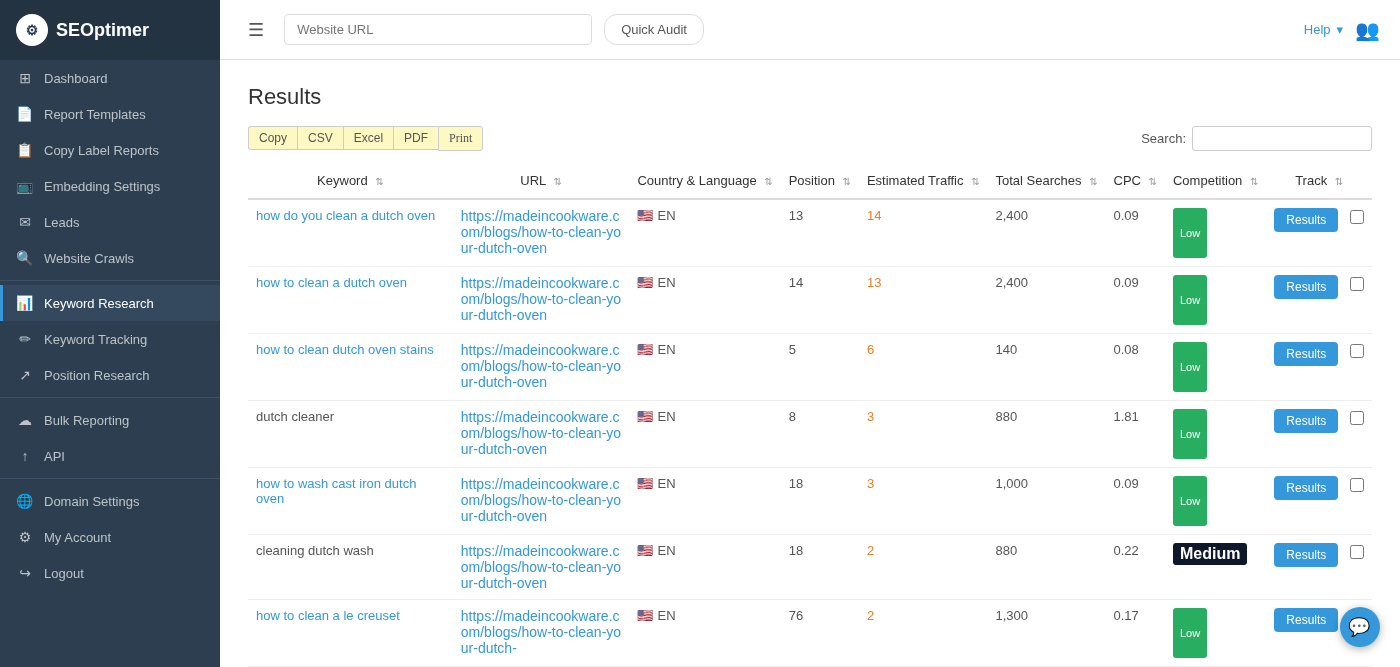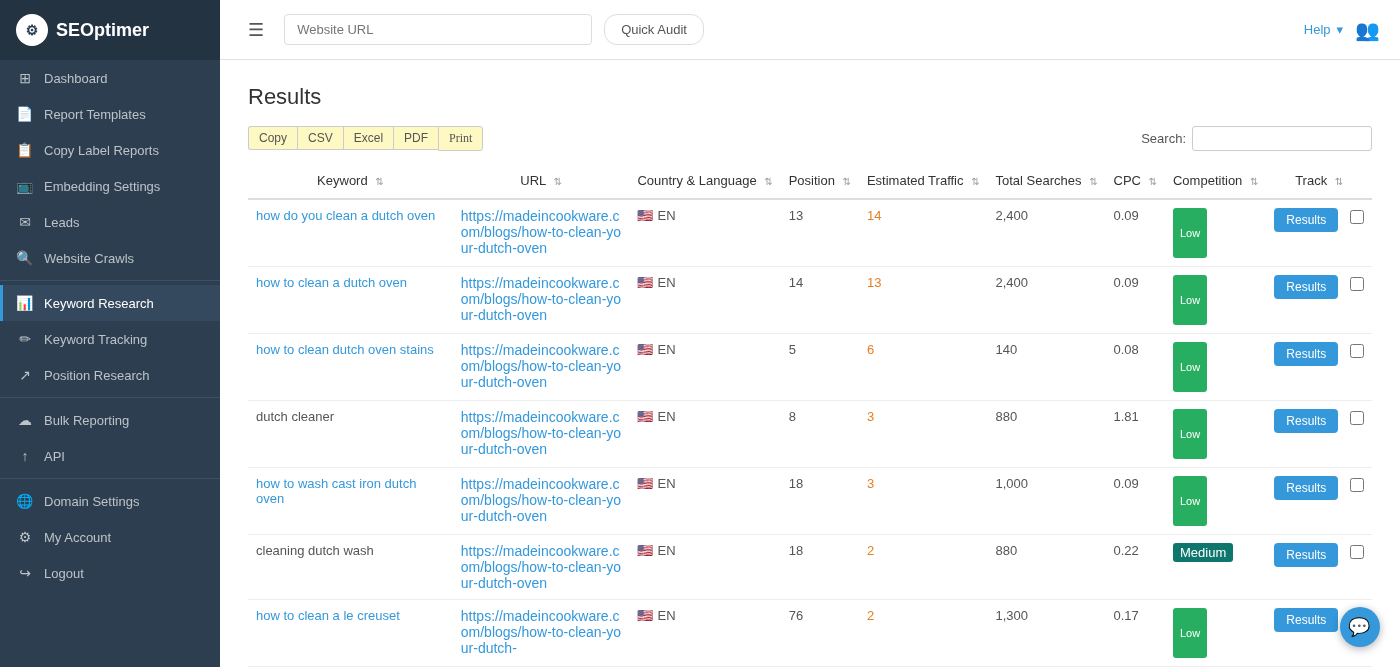--- a/index.html
+++ b/index.html
@@ -181,21 +181,21 @@
     .results-table td {
       padding: 8px 8px;
       border-bottom: 1px solid #eee;
       color: #555;
       vertical-align: top;
     }
     .kw-link { color: #3498db; text-decoration: none; }
     .url-text { color: #3498db; font-size: 14px; word-break: break-all; }
     .flag-cell { display: flex; align-items: center; gap: 4px; white-space: nowrap; }
     .badge-low { background: #27ae60; color: white; font-size: 11px; padding: 19px 7px; border-radius: 3px; display: inline-block; }
-    .badge-medium { background: #0f766e; color: white; font-size: 13px; padding: 2px 7px; border-radius: 3px; display: inline-block; }
+    .badge-medium { background: #0f172a; color: white; font-size: 16px; padding: 2px 7px; border-radius: 3px; display: inline-block; font-weight: bold; }
     .results-btn {
       background: #3498db;
       color: white;
       border: none;
       border-radius: 4px;
       padding: 5px 12px;
       font-size: 12px;
       cursor: pointer;
       white-space: nowrap;
     }

